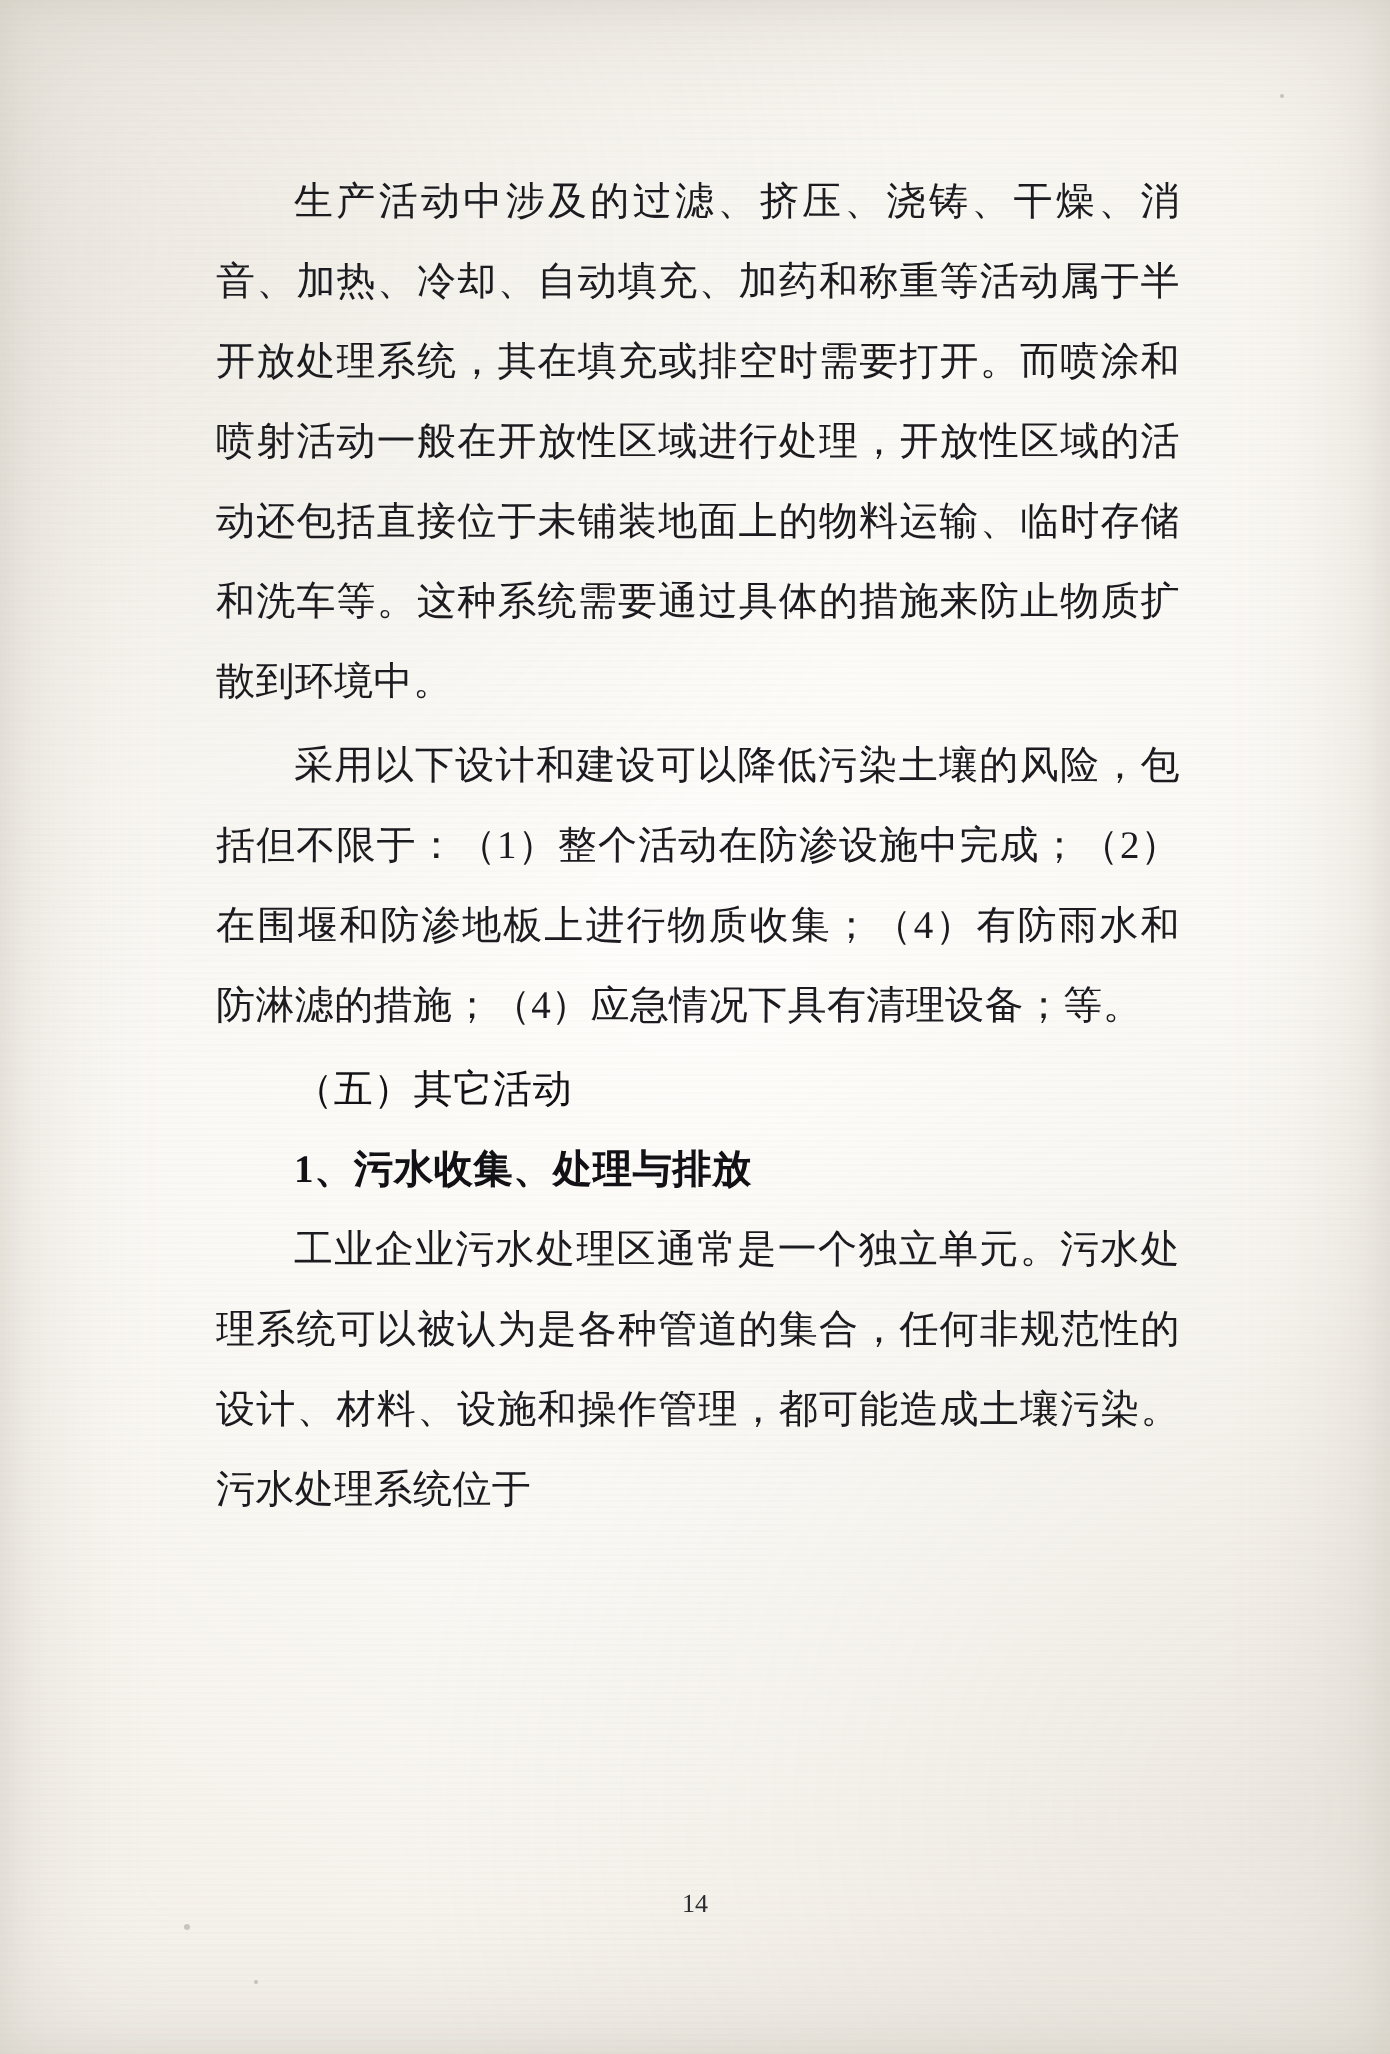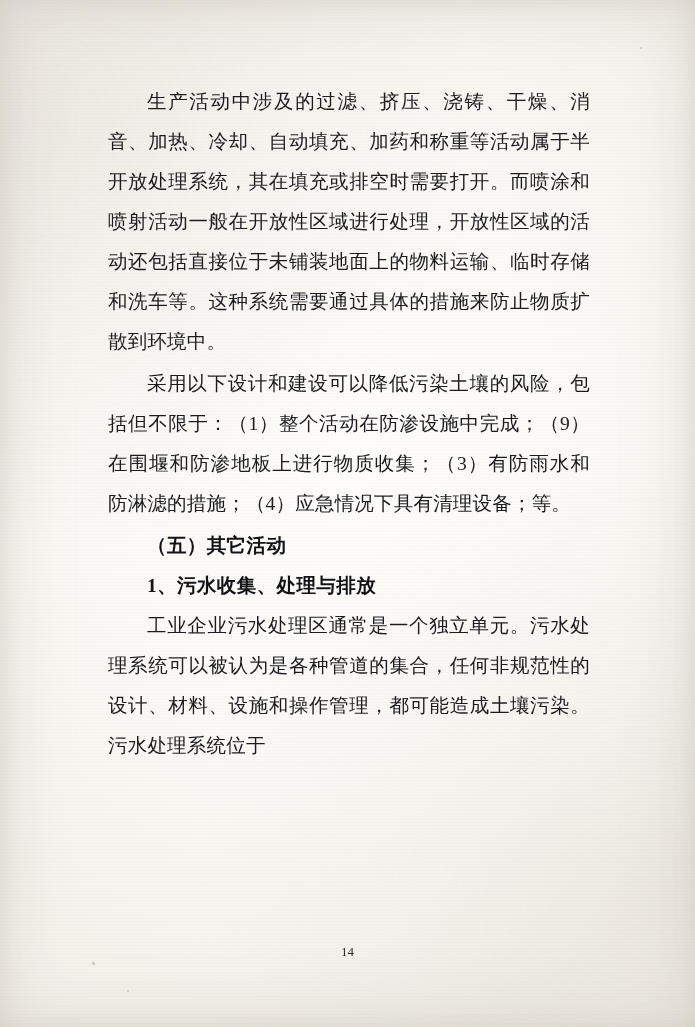--- a/index.html
+++ b/index.html
@@ -53,21 +53,21 @@
     text-align: justify;
     text-justify: inter-character;
     letter-spacing: 0.2px;
     text-indent: 2em;
     font-family: "Liberation Serif", serif;
   }
   h3.heading {
     margin: 0;
     font-size: 19.5px;
     line-height: 40px;
-    font-weight: bold;
+    font-weight: normal;
     color: #121216;
     text-indent: 2em;
     letter-spacing: 0.4px;
   }
   h4.subheading {
     margin: 0;
     font-size: 19.5px;
     line-height: 40px;
     font-weight: bold;
     color: #121216;
@@ -97,20 +97,20 @@
 <div class="page">
   <div class="texture"></div>
   <div class="vignette"></div>
 
   <div class="speck" style="left:92px; top:962px; width:3px; height:3px;"></div>
   <div class="speck" style="left:640px; top:47px; width:2px; height:2px;"></div>
   <div class="speck" style="left:127px; top:990px; width:2px; height:2px;"></div>
 
   <div class="content">
     <p class="para">生产活动中涉及的过滤、挤压、浇铸、干燥、消音、加热、冷却、自动填充、加药和称重等活动属于半开放处理系统，其在填充或排空时需要打开。而喷涂和喷射活动一般在开放性区域进行处理，开放性区域的活动还包括直接位于未铺装地面上的物料运输、临时存储和洗车等。这种系统需要通过具体的措施来防止物质扩散到环境中。</p>
-    <p class="para">采用以下设计和建设可以降低污染土壤的风险，包括但不限于：（1）整个活动在防渗设施中完成；（9）在围堰和防渗地板上进行物质收集；（3）有防雨水和防淋滤的措施；（4）应急情况下具有清理设备；等。</p>
+    <p class="para">采用以下设计和建设可以降低污染土壤的风险，包括但不限于：（1）整个活动在防渗设施中完成；（2）在围堰和防渗地板上进行物质收集；（4）有防雨水和防淋滤的措施；（4）应急情况下具有清理设备；等。</p>
     <h3 class="heading">（五）其它活动</h3>
     <h4 class="subheading">1、污水收集、处理与排放</h4>
     <p class="para">工业企业污水处理区通常是一个独立单元。污水处理系统可以被认为是各种管道的集合，任何非规范性的设计、材料、设施和操作管理，都可能造成土壤污染。污水处理系统位于</p>
   </div>
 
   <div class="page-number">14</div>
 </div>
 
 </body></html>

